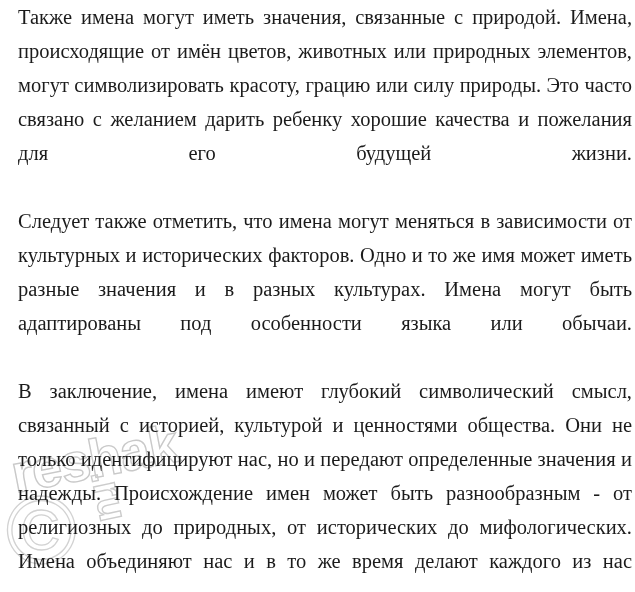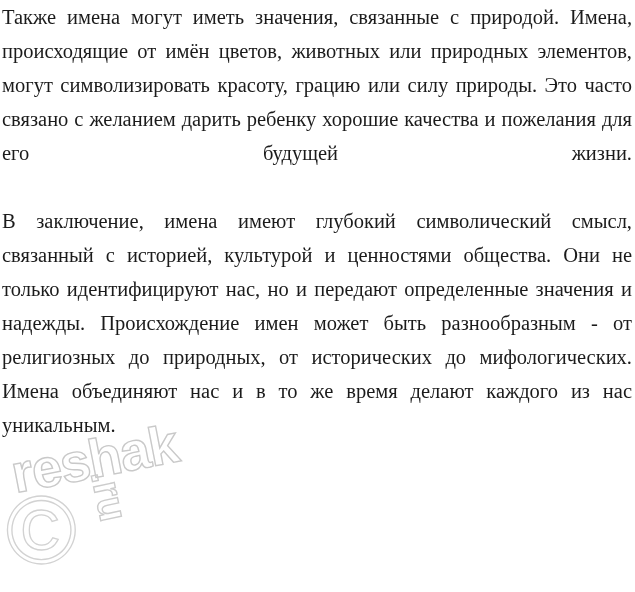--- a/index.html
+++ b/index.html
@@ -77,21 +77,21 @@
     position: absolute;
     left: 0;
     top: 0;
     width: 635px;
     z-index: 2;
     padding: 0;
   }
 
   .para {
     margin: 0;
-    padding: 0 3px 0 2px;
+    padding: 0 3px 0 18px;
     font-size: 20.5px;
     line-height: 34px;
     color: #1b1b1b;
     text-align: justify;
     text-justify: inter-word;
     -webkit-hyphens: none;
     hyphens: none;
     white-space: normal;
   }
   
@@ -107,17 +107,18 @@
 <div id="page">
 
   <div id="watermark">
     <span class="wm-copy">©</span>
     <span class="wm-word">reshak</span>
     <span class="wm-tld">.ru</span>
   </div>
 
   <div id="text-body">
     <p class="para">Также имена могут иметь значения, связанные с природой. Имена, происходящие от имён цветов, животных или природных элементов, могут символизировать красоту, грацию или силу природы. Это часто связано с желанием дарить ребенку хорошие качества и пожелания для его будущей жизни.</p>
+    <p class="para">Следует также отметить, что имена могут меняться в зависимости от культурных и исторических факторов. Одно и то же имя может иметь разные значения и в разных культурах. Имена могут быть адаптированы под особенности языка или обычаи.</p>
     <p class="para">В заключение, имена имеют глубокий символический смысл, связанный с историей, культурой и ценностями общества. Они не только идентифицируют нас, но и передают определенные значения и надежды. Происхождение имен может быть разнообразным - от религиозных до природных, от исторических до мифологических. Имена объединяют нас и в то же время делают каждого из нас уникальным.</p>
 
   </div>
 
 </div>
 
 </body></html>

